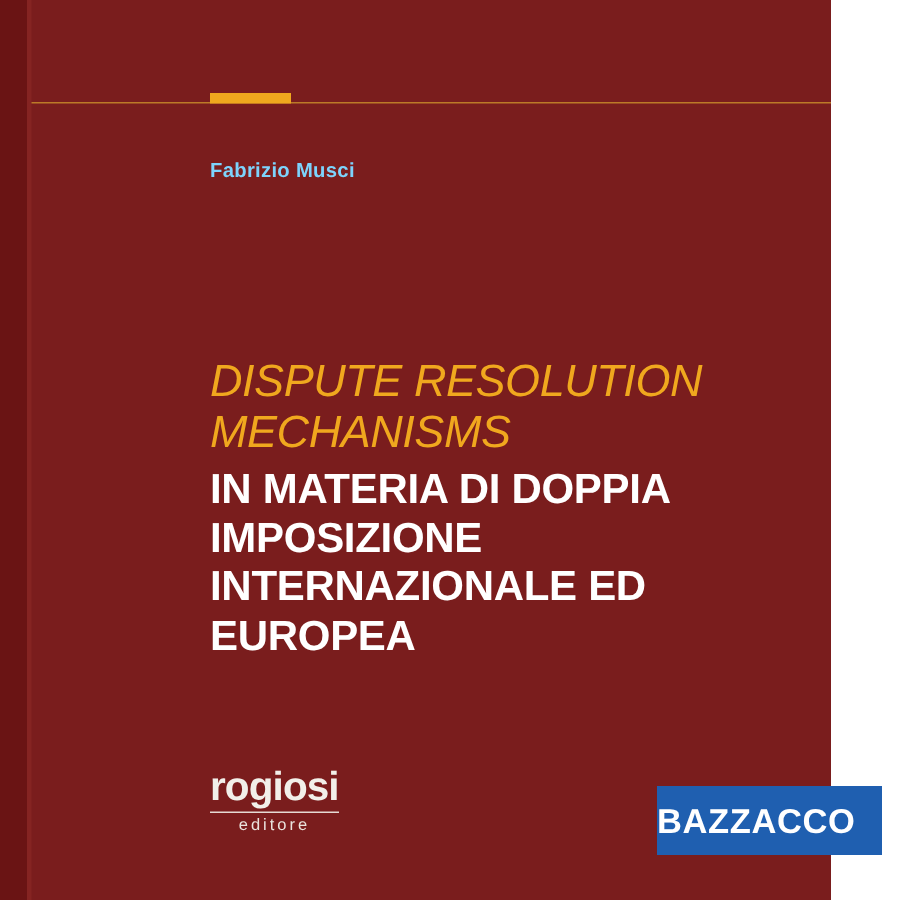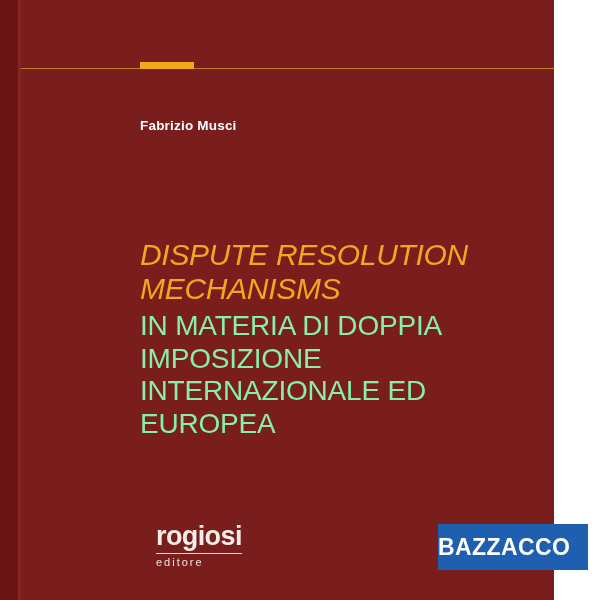--- a/index.html
+++ b/index.html
@@ -67,22 +67,22 @@
     left: 140px;
     top: 62px;
     width: 54px;
     height: 7px;
     background: #f0a81e;
   }
 
   .author {
     position: absolute;
     left: 140px;
-    top: 118px;
-    color: #ffffff;
+    top: 106px;
+    color: #7dd3fc;
     font-size: 13.5px;
     font-weight: bold;
     letter-spacing: .2px;
   }
 
   .title-block {
     position: absolute;
     left: 140px;
     top: 238px;
     width: 400px;
@@ -91,55 +91,54 @@
     color: #f0a81e;
     font-size: 30px;
     line-height: 1.13;
     font-weight: normal;
     font-style: italic;
     letter-spacing: -0.3px;
     margin: 0;
     text-transform: uppercase;
   }
   .title-sub {
-    color: #86efac;
+    color: #ffffff;
     font-size: 28px;
     line-height: 1.17;
-    font-weight: normal;
+    font-weight: bold;
     letter-spacing: -0.2px;
     margin: 4px 0 0 0;
     text-transform: uppercase;
   }
 
   
   .publisher {
     position: absolute;
     left: 140px;
-    bottom: 32px;
+    bottom: 44px;
     color: #f2efe9;
     text-align: left;
-    margin-left: 16px;
   }
   .publisher-name {
     font-size: 27px;
     font-weight: bold;
     letter-spacing: -0.6px;
     line-height: 1;
   }
   .publisher-rule {
     width: 86px;
     height: 1px;
     background: #f2efe9;
     margin: 3px 0 2px 0;
     opacity: .9;
   }
   .publisher-sub {
     font-size: 11px;
     letter-spacing: 2px;
-    text-align: left;
+    text-align: center;
     width: 86px;
     opacity: .95;
   }
 
   
   .badge {
     position: absolute;
     right: 12px;
     bottom: 30px;
     width: 150px;

